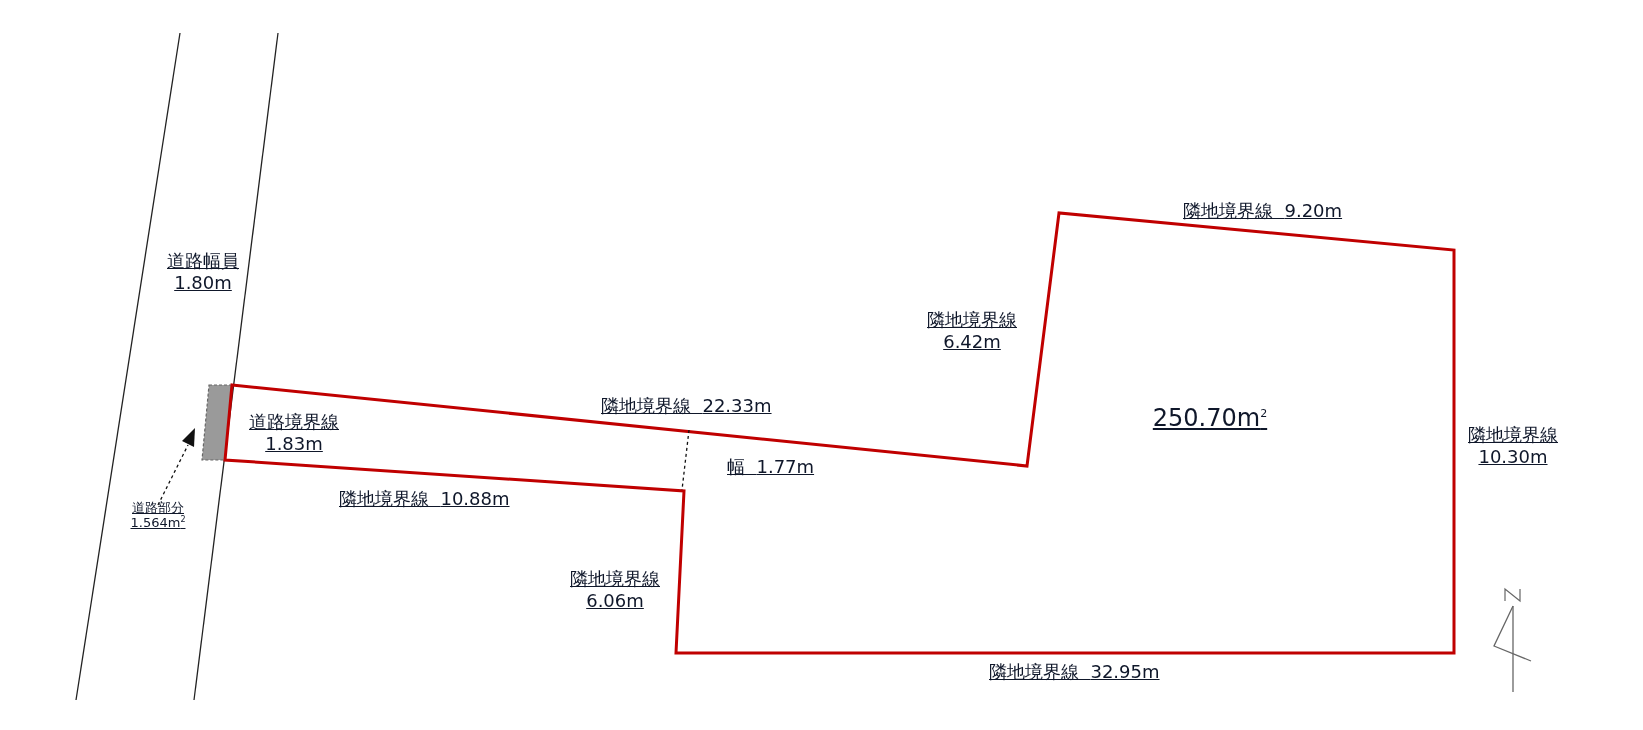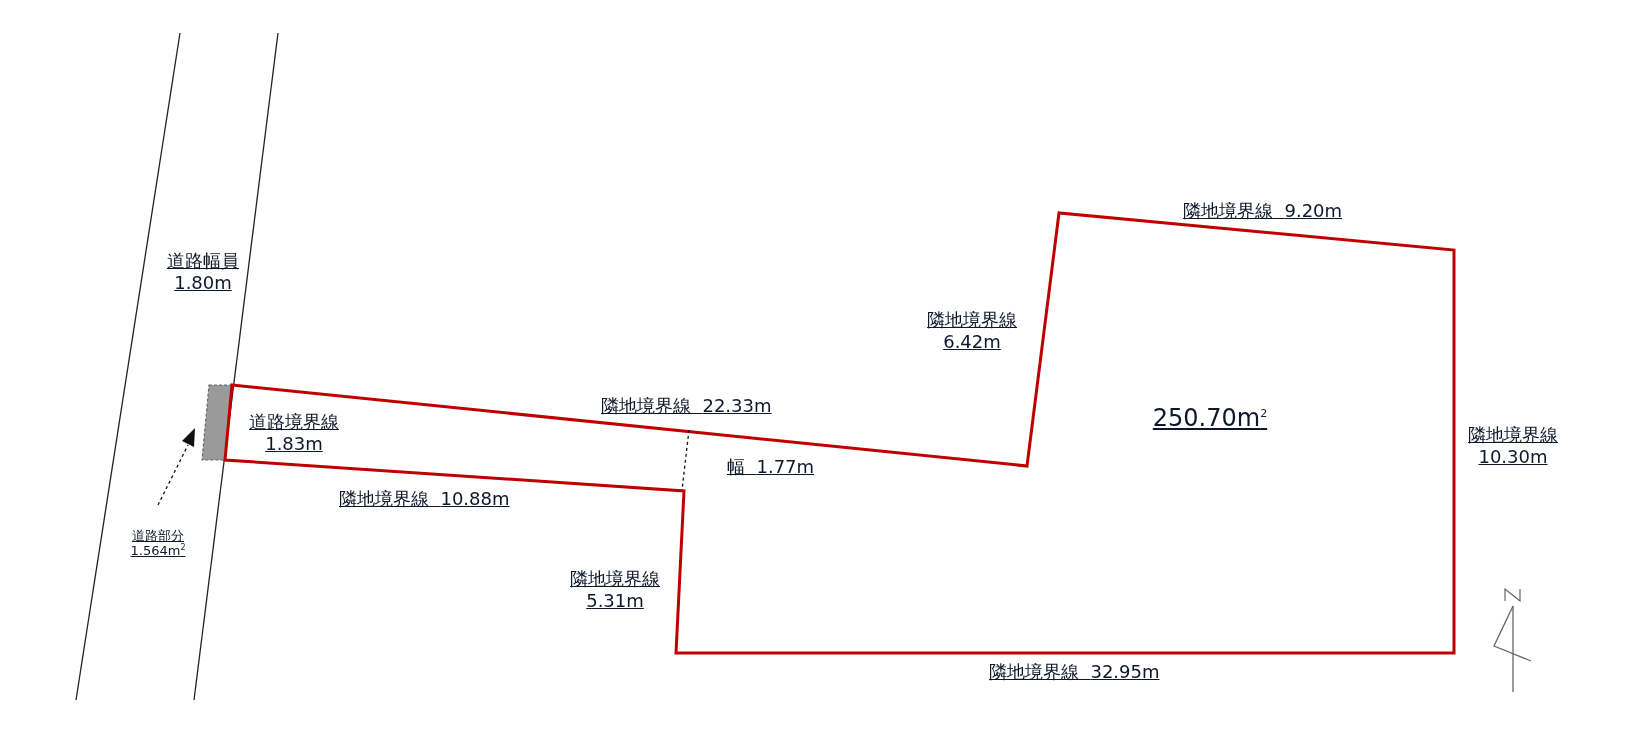--- a/index.html
+++ b/index.html
@@ -1,20 +1,20 @@
 <!DOCTYPE html>
 <html><head>
 <meta charset="utf-8">
 <style>
   html, body { margin:0; padding:0; background:#ffffff; }
   body { width:1643px; height:730px; position:relative; overflow:hidden;
          font-family:"DejaVu Sans","Liberation Sans",sans-serif; color:#111; }
   svg.plan { position:absolute; left:0; top:0; }
   .lbl { position:absolute; font-size:18px; line-height:22px; white-space:nowrap; text-align:center; color:#0f172a;text-decoration:underline; }
-  .lbl.small { font-size:13px; line-height:15px;margin-top:28px; }
+  .lbl.small { font-size:13px; line-height:15px; }
   .lbl.big { font-size:24px; line-height:30px; }
   .lbl.left { text-align:left; }
   .sup { font-size:11px; vertical-align:top; position:relative; top:-4px; }
   .sup-s { font-size:8px; vertical-align:top; position:relative; top:-3px; }
 </style>
 </head>
 <body>
 
 <svg class="plan" width="1643" height="730" viewBox="0 0 1643 730">
 
@@ -59,21 +59,21 @@
 <div class="lbl left" style="left:693px; top:456px;margin-left:34px;">
   <span>幅</span>&nbsp;&nbsp;<span>1.77m</span>
 </div>
 
 <div class="lbl left" style="left:339px; top:488px;">
   <span>隣地境界線</span>&nbsp;&nbsp;<span>10.88m</span>
 </div>
 
 <div class="lbl" style="left:555px; top:568px; width:120px;">
   <div>隣地境界線</div>
-  <div>5.31m</div>
+  <div>6.06m</div>
 </div>
 
 <div class="lbl" style="left:912px; top:309px; width:120px;">
   <div>隣地境界線</div>
   <div>6.42m</div>
 </div>
 
 <div class="lbl left" style="left:1183px; top:200px;">
   <span>隣地境界線</span>&nbsp;&nbsp;<span>9.20m</span>
 </div>

